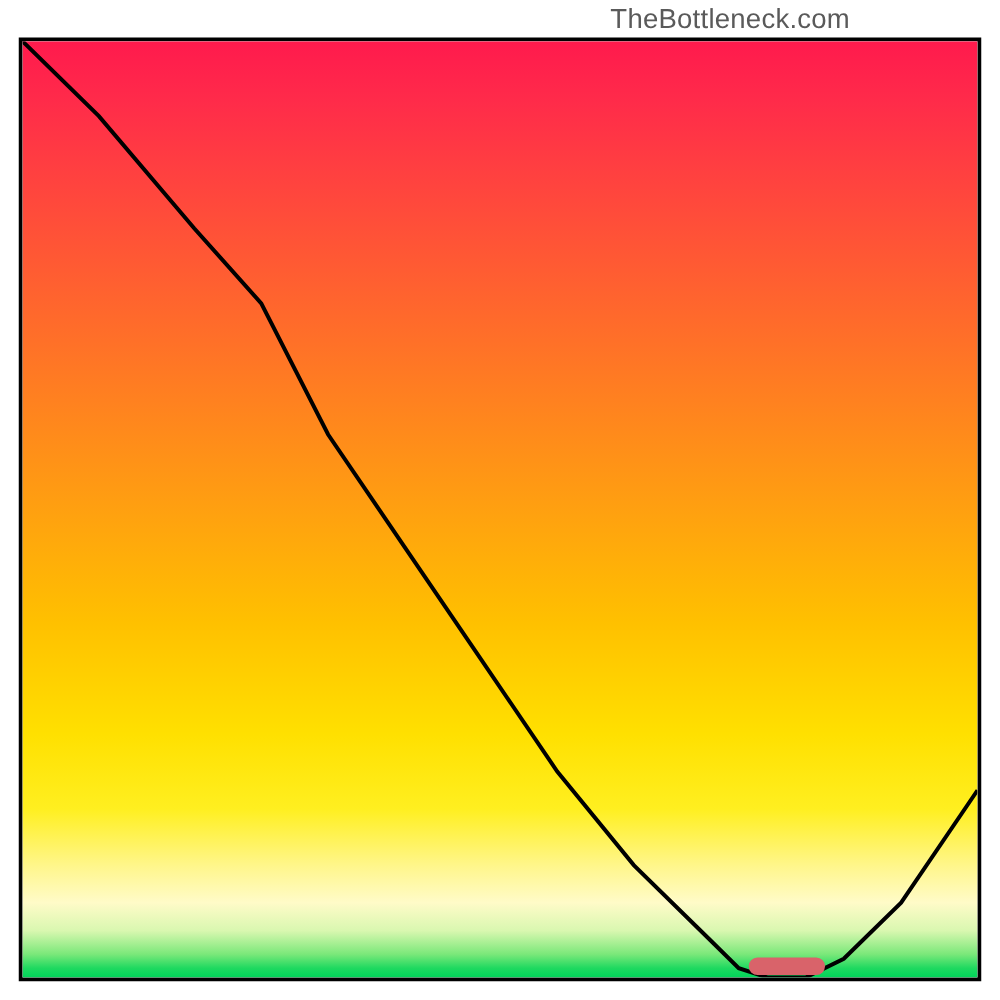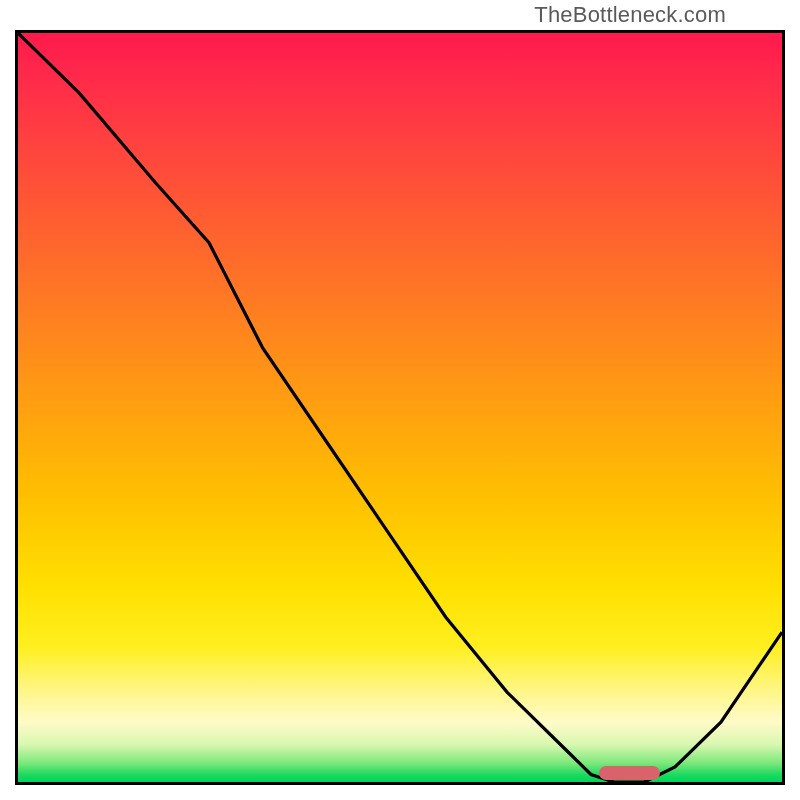--- a/index.html
+++ b/index.html
@@ -8,21 +8,20 @@
     width: 800px;
     height: 800px;
     overflow: hidden;
     background: #ffffff;
     font-family: Arial, Helvetica, sans-serif;
   }
   .canvas {
     position: relative;
     width: 688px;
     height: 800px;
-    padding-left: 46px;
   }
   .watermark {
     position: absolute;
     top: 2px;
     right: 8px;
     font-size: 22px;
     font-weight: 400;
     color: #5a5a5a;
     letter-spacing: 0.2px;
   }

